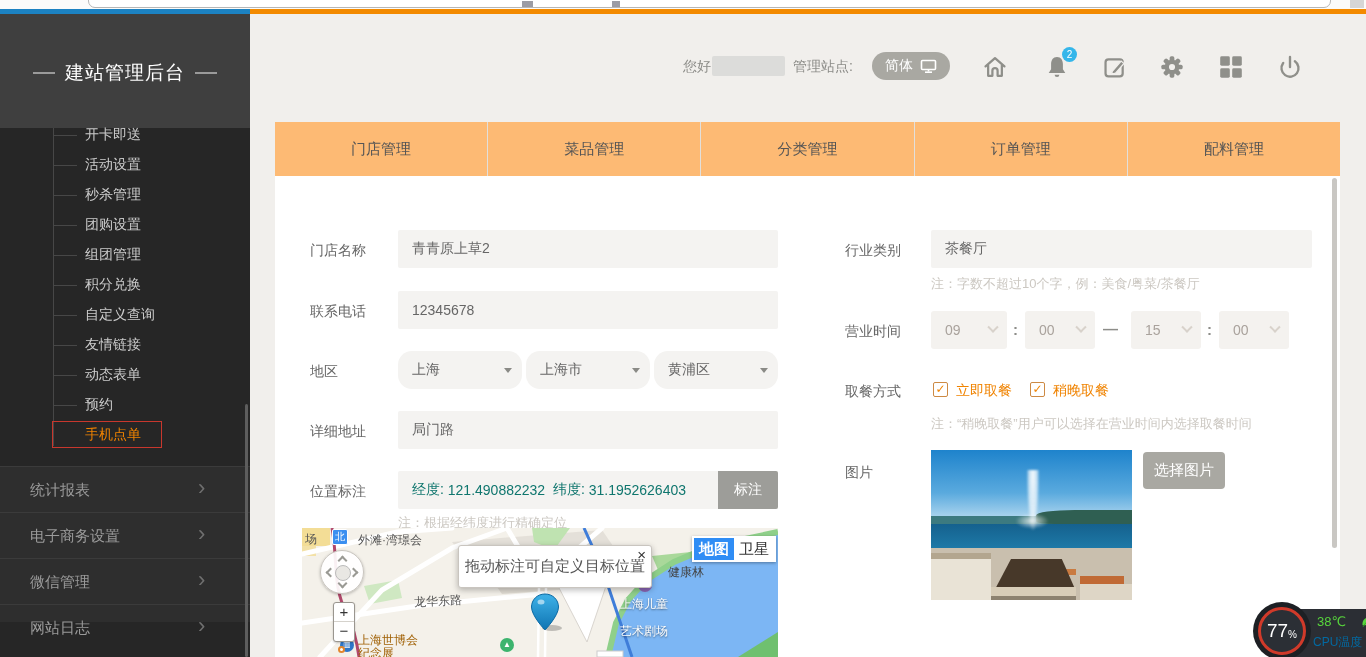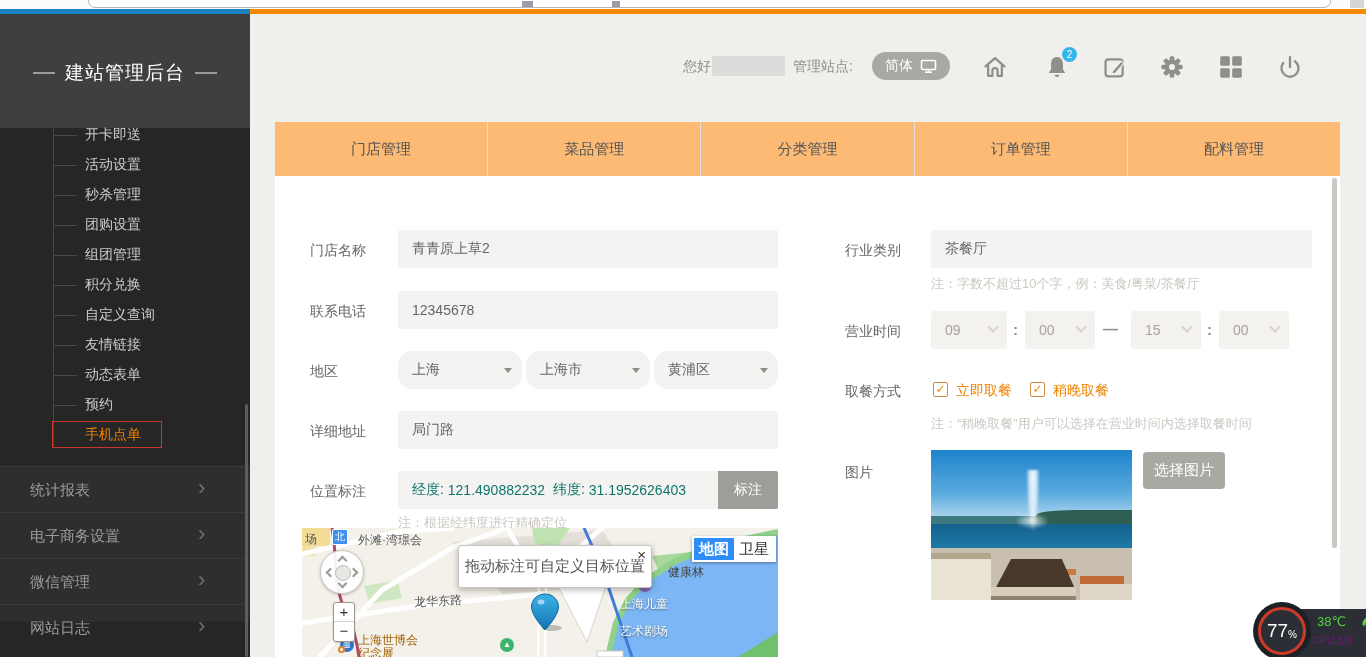--- a/index.html
+++ b/index.html
@@ -110,21 +110,21 @@
   .ph-teal { position:absolute; left:52%; bottom:42%; width:12%; height:10%; background:#5e9e96; }
 
   
   .cpu { position:absolute; left:1253px; top:602px; width:113px; height:60px; z-index:40; cursor:pointer; }
   .cpu-box { position:absolute; left:18px; top:7px; width:95px; height:49px; background:#2b2e34; border-radius:10px 0 0 10px; }
   .cpu-ring { position:absolute; left:0; top:0; width:58px; height:58px; background:#1d2024; border-radius:50%; display:flex; align-items:center; justify-content:center; }
   .cpu-inner { width:48px; height:48px; border-radius:50%; border:3px solid #d03a2a; background:#2b2f35; display:flex; align-items:center; justify-content:center; color:#fff; }
   .cpu-pct { font-size:19px; }
   .cpu-pcts { font-size:10px; margin-top:6px; }
   .cpu-temp { position:absolute; left:64px; top:12px; font-size:13px; color:#57d53c; display:flex; align-items:center; gap:15px; }
-  .cpu-lbl { position:absolute; left:60px; top:32px; font-size:10px; color:#701a75; }
+  .cpu-lbl { position:absolute; left:60px; top:32px; font-size:12px; color:#0369a1; }
 </style>
 </head>
 <body>
 
 <div class="screen">
 
   <div class="browser-strip">
     <div class="addressbar"></div>
     <div class="ab-mark1"></div>
     <div class="ab-mark2"></div>

